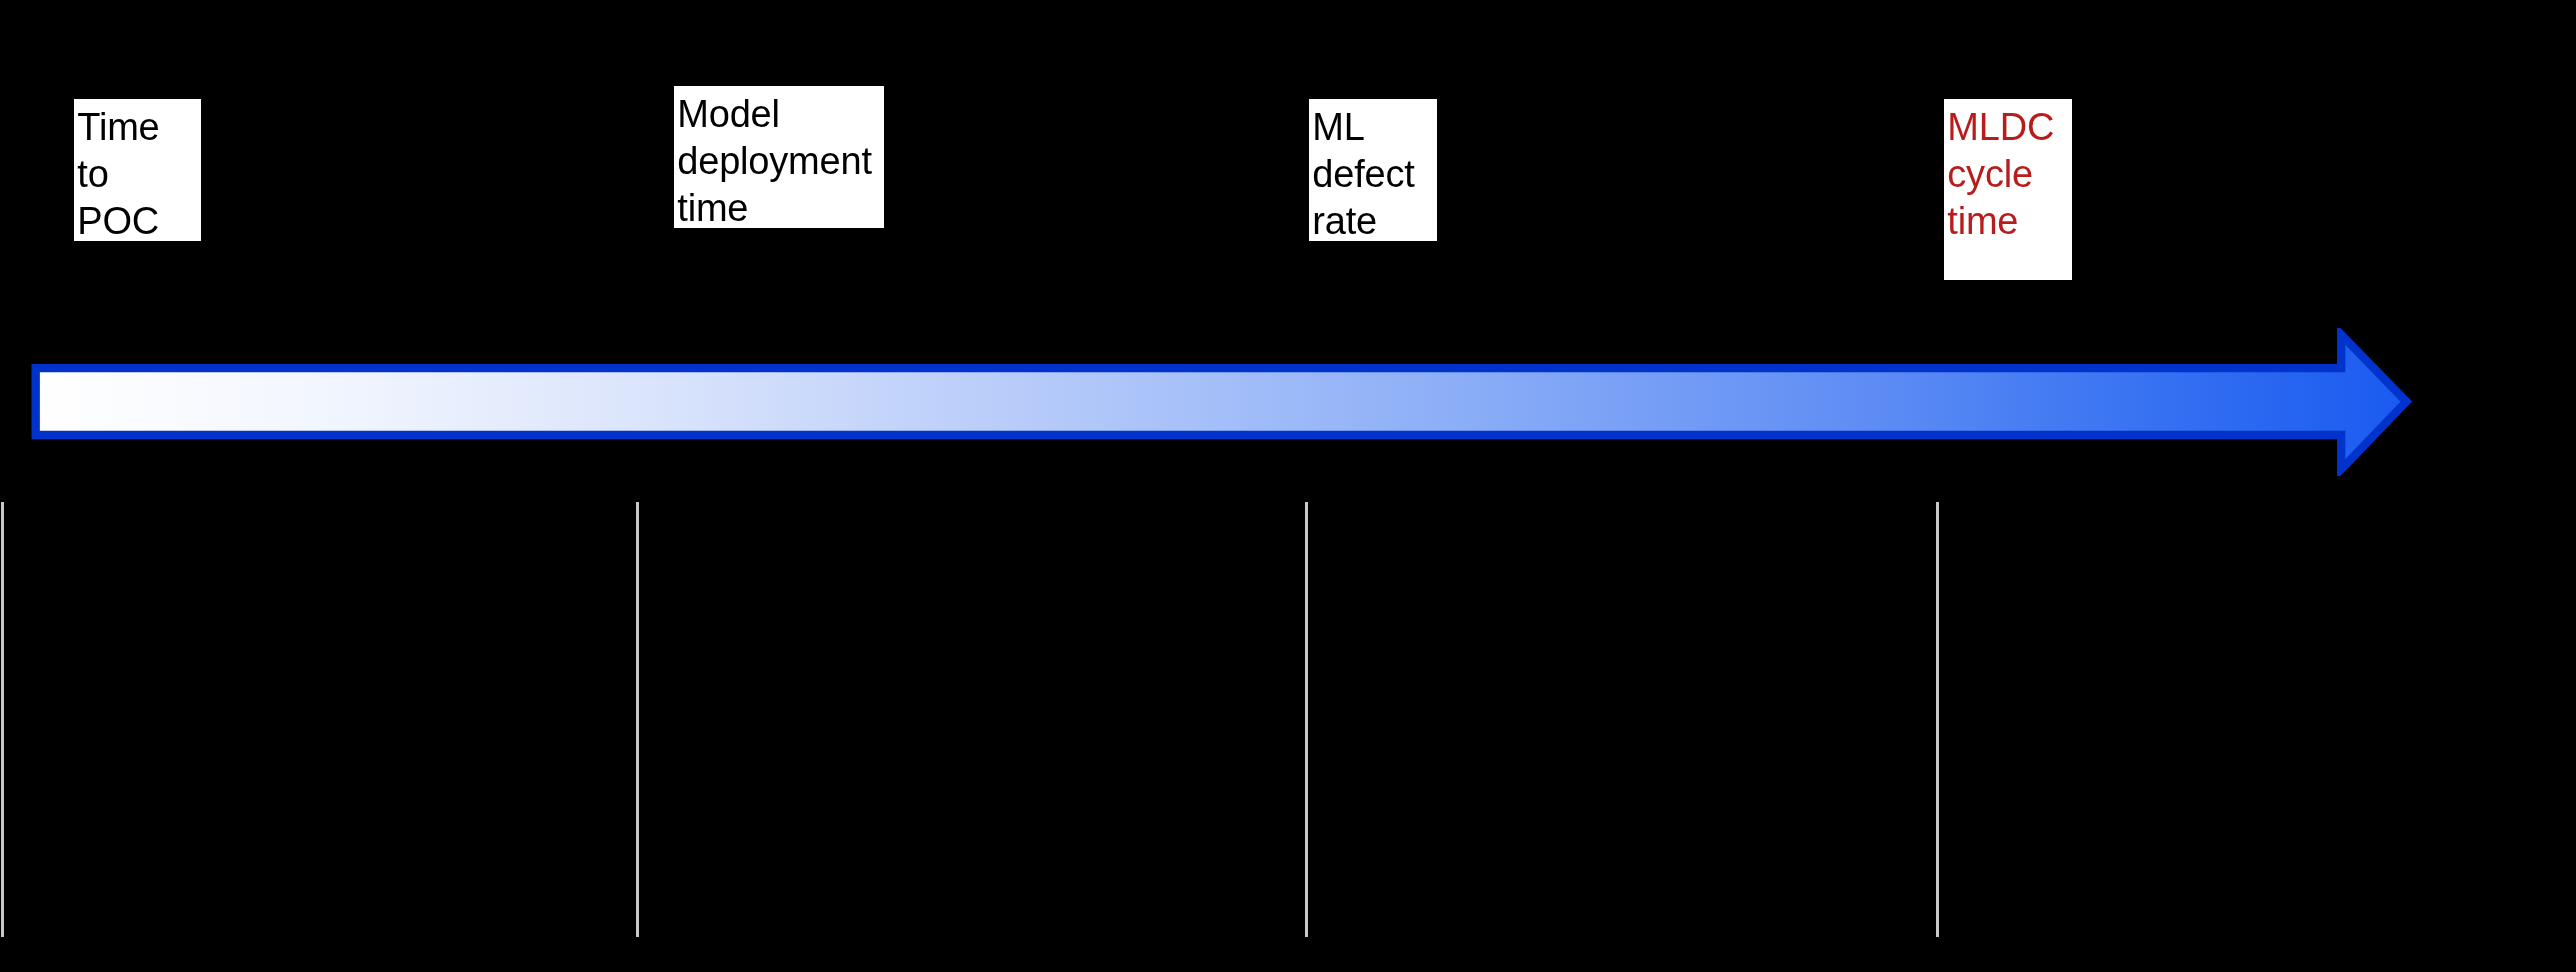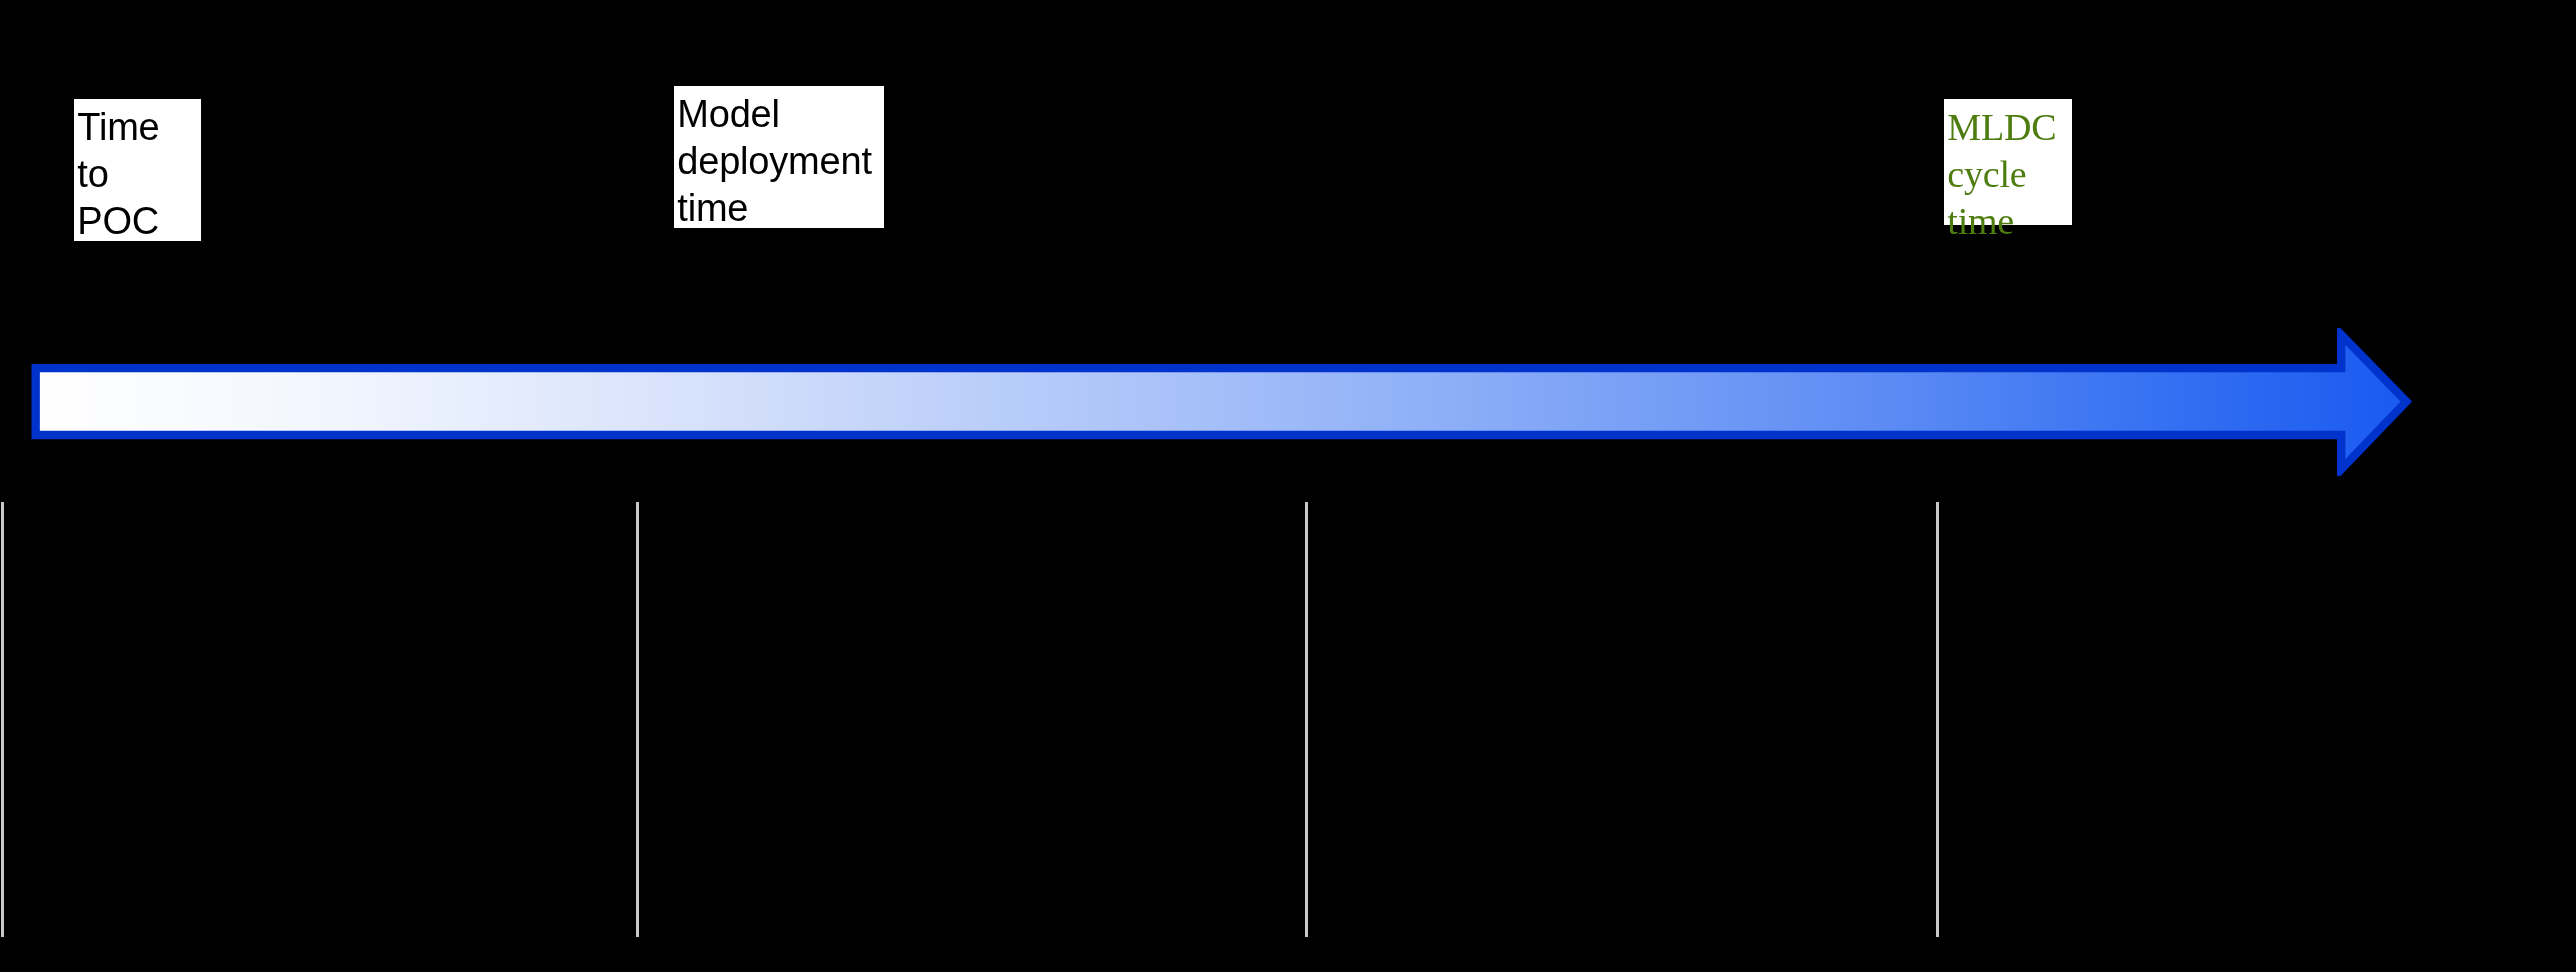--- a/index.html
+++ b/index.html
@@ -62,21 +62,24 @@
 <body>
 
 <div id="canvas" style="width: 2576px; height: 972px; background: rgb(0, 0, 0);">
 
   <div class="label-box" id="label-0" style="left: 74px; top: 99px; width: 127px; height: 142px; background: rgb(255, 255, 255); color: rgb(0, 0, 0);">Time
 to
 POC</div>
   <div class="label-box" id="label-1" style="left: 674px; top: 86px; width: 210px; height: 142px; background: rgb(255, 255, 255); color: rgb(0, 0, 0);">Model
 deployment
 time</div>
-  <div class="label-box" id="label-3" style="left: 1944px; top: 99px; width: 128px; height: 126px; background: rgb(255, 255, 255); color: #4d7c0f; font-family: Liberation Serif, serif;">MLDC
+  <div class="label-box" id="label-2" style="left: 1309px; top: 99px; width: 128px; height: 142px; background: rgb(255, 255, 255); color: rgb(0, 0, 0);">ML
+defect
+rate</div>
+  <div class="label-box" id="label-3" style="left: 1944px; top: 99px; width: 128px; height: 181px; background: rgb(255, 255, 255); color: #b91c1c;">MLDC
 cycle
 time</div>
 
   <div id="arrow-wrap" style="left: 29px; top: 328px; width: 2384px; height: 148px;">
     <svg id="arrow-svg" viewBox="0 0 2854 177" preserveAspectRatio="none" xmlns="http://www.w3.org/2000/svg">
       <defs>
         <linearGradient id="arrowGrad" x1="0" y1="0" x2="1" y2="0">
           <stop offset="0" stop-color="#FFFFFF"></stop>
           <stop offset="0.12" stop-color="#F2F6FE"></stop>
           <stop offset="0.28" stop-color="#D6E1FB"></stop>

